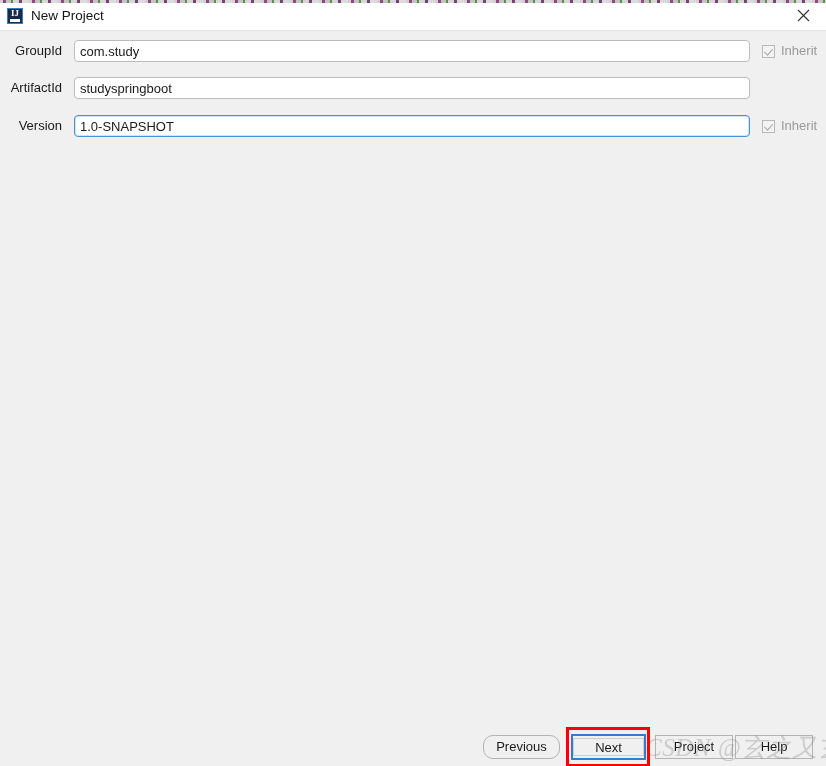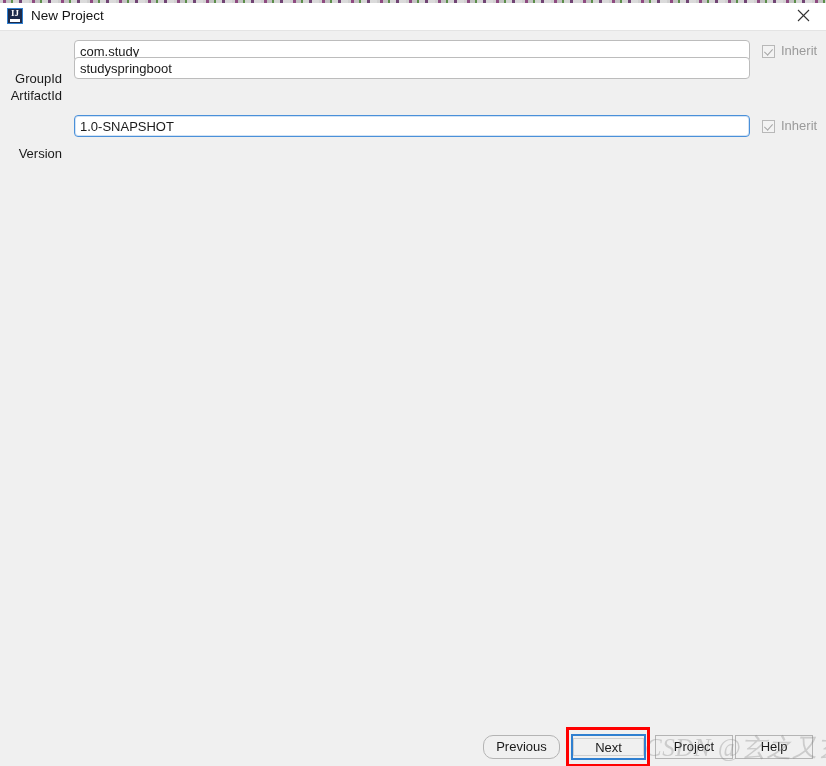--- a/index.html
+++ b/index.html
@@ -111,21 +111,20 @@
   }
   .field-label {
     position: absolute;
     left: 0;
     width: 62px;
     text-align: right;
     font-size: 13px;
     color: #1a1a1a;
     line-height: 22px;
     white-space: nowrap;
-    margin-top: 28px;
   }
   .field-input {
     position: absolute;
     left: 74px;
     width: 676px;
     height: 22px;
     box-sizing: border-box;
     background: #ffffff;
     border: 1px solid #bcbcbc;
     font-family: "Liberation Sans", sans-serif;
@@ -248,21 +247,21 @@
 
   <div class="form-row" style="top:9px;">
     <div class="field-label">GroupId</div>
     <input class="field-input" type="text" value="com.study" style="">
     <div class="inherit-group">
       <div class="inherit-check"></div>
       <div class="inherit-label">Inherit</div>
     </div>
   </div>
 
-  <div class="form-row" style="top:26px;">
+  <div class="form-row" style="top:46px;">
     <div class="field-label">ArtifactId</div>
     <input class="field-input" type="text" value="studyspringboot" style="">
   </div>
 
   <div class="form-row" style="top:84px;text-decoration:underline;">
     <div class="field-label">Version</div>
     <input class="field-input focused" type="text" value="1.0-SNAPSHOT" style="">
     <div class="inherit-group">
       <div class="inherit-check"></div>
       <div class="inherit-label">Inherit</div>

